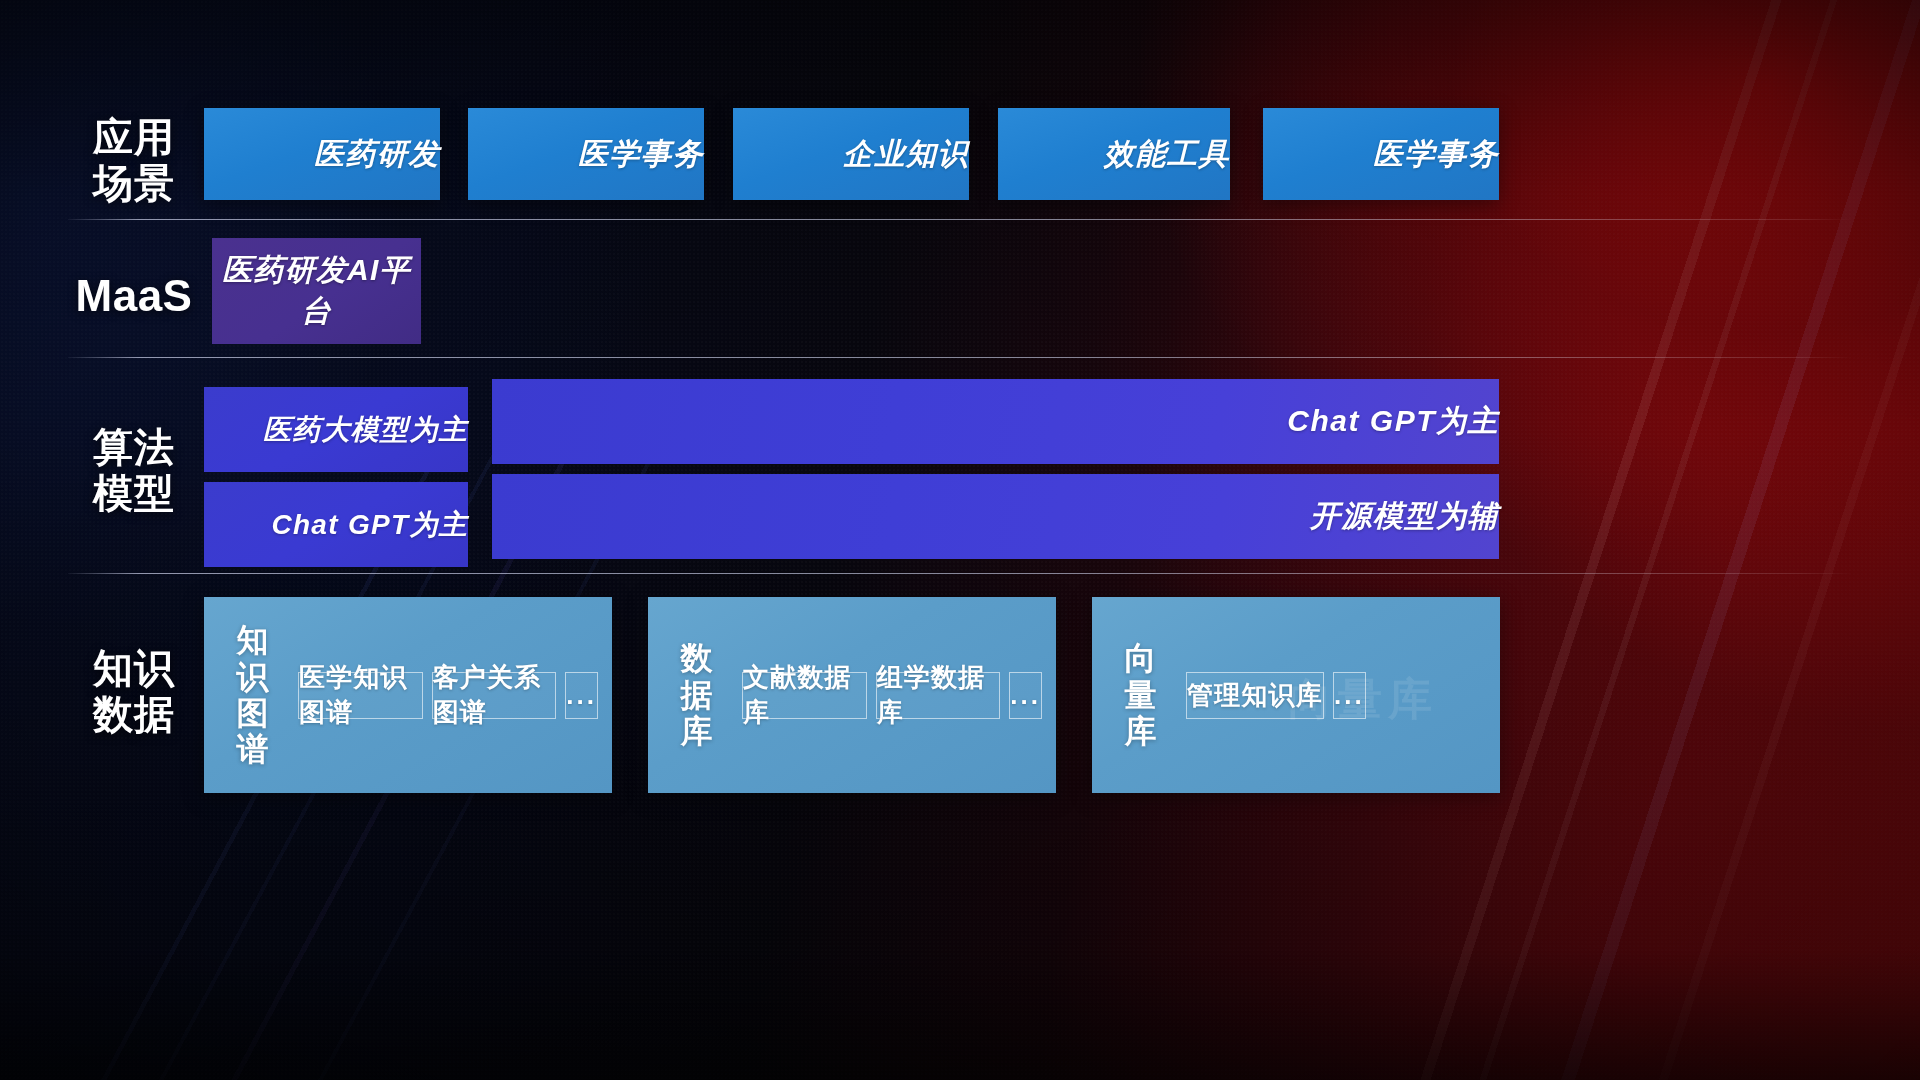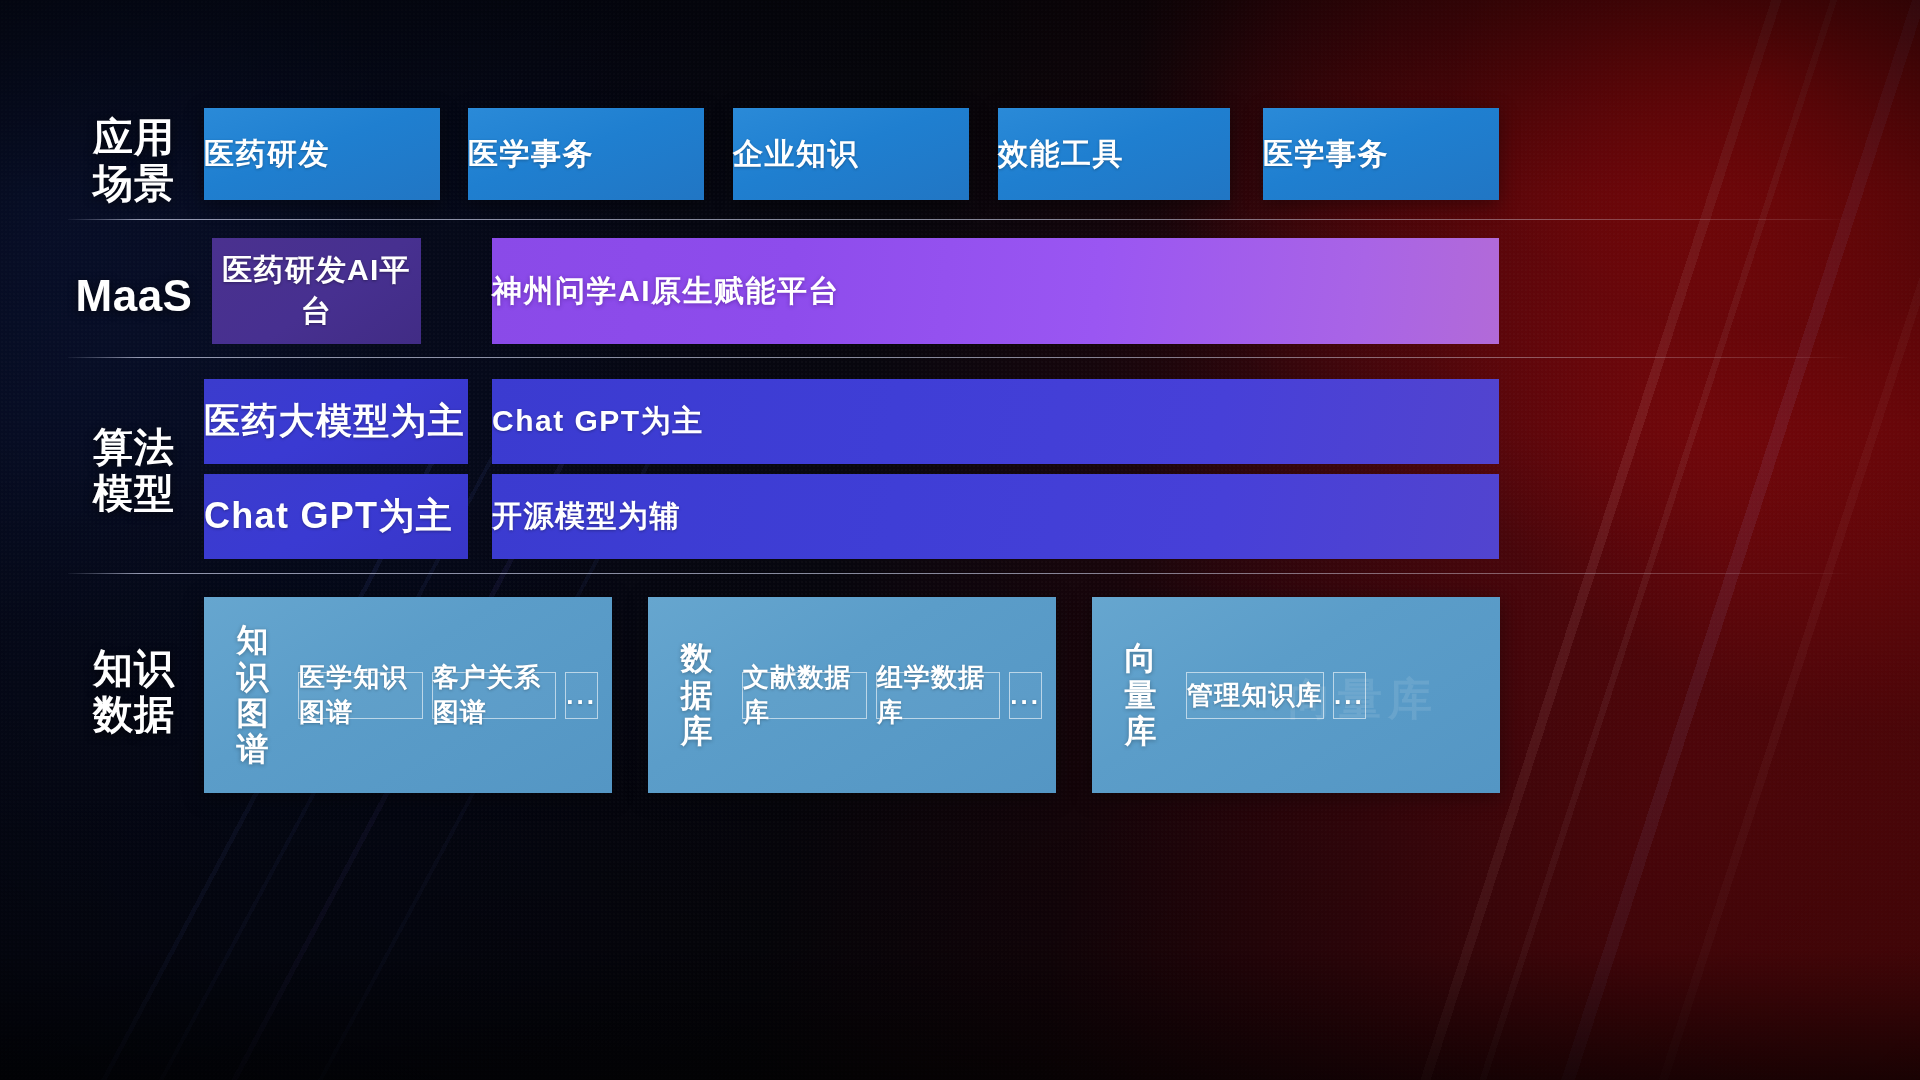--- a/index.html
+++ b/index.html
@@ -94,25 +94,26 @@
     width: 1784px;
     height: 1px;
     background: linear-gradient(90deg, rgba(190,195,225,0.05) 0%, rgba(205,210,235,0.70) 4%, rgba(205,210,235,0.62) 55%, rgba(210,200,215,0.45) 80%, rgba(200,160,170,0.16) 97%, rgba(0,0,0,0) 100%);
   }
 
   
   .box {
     box-sizing: border-box;
     display: flex;
     align-items: center;
-    justify-content: flex-start;
+    justify-content: flex-end;
     color: #ffffff;
     font-weight: bold;
     text-align: center;
     position: absolute;
+    font-style: italic;
   }
 
   .app-box {
     background: linear-gradient(160deg, #2a8ad8 0%, #1f7fd0 45%, #2176c4 100%);
     font-size: 30px;
     letter-spacing: 1.5px;
     box-shadow: 0 4px 18px rgba(0,0,0,0.35);
     text-shadow: 0 1px 3px rgba(0,0,0,0.28);
   }
 
@@ -124,23 +125,24 @@
   }
   .maas-bright {
     background: linear-gradient(96deg, #8a4ae8 0%, #8e4cec 30%, #9a56f2 60%, #a964e6 86%, #b26ad8 100%);
     font-size: 30px;
     letter-spacing: 1.5px;
     text-shadow: 0 1px 4px rgba(60,10,110,0.45);
   }
 
   .algo-box {
     background: linear-gradient(150deg, #3b3ccd 0%, #3a3ad2 50%, #3836c8 100%);
-    font-size: 36px;
+    font-size: 28px;
     letter-spacing: 1.3px;
     text-shadow: 0 1px 3px rgba(0,0,0,0.3);
+    margin-top: 8px;
   }
   .algo-wide {
     background: linear-gradient(100deg, #3b3bd0 0%, #3f3ed6 40%, #4740d8 72%, #5244cf 100%);
     font-size: 30px;
     letter-spacing: 1.5px;
     text-shadow: 0 1px 3px rgba(0,0,0,0.3);
   }
 
   
   .kgroup {
@@ -230,23 +232,20 @@
     <div class="box app-box" style="left:1263px; top:108px; width:236px; height:92px;">
       <span>医学事务</span>
     </div>
 
     <div class="divider" style="top:219px;"></div>
 
     <div class="row-label label-en" style="top:270px;">MaaS</div>
 
     <div class="box maas-dark" style="left:212px; top:238px; width:209px; height:106px;">
       <span>医药研发AI平台</span>
-    </div>
-    <div class="box maas-bright" style="left:492px; top:238px; width:1007px; height:106px;">
-      <span>神州问学AI原生赋能平台</span>
     </div>
 
     <div class="divider" style="top:357px;"></div>
 
     <div class="row-label label-cn" style="top:424px;">算法
 模型</div>
 
     <div class="box algo-box" style="left:204px; top:379px; width:264px; height:85px;">
       <span>医药大模型为主</span>
     </div>

